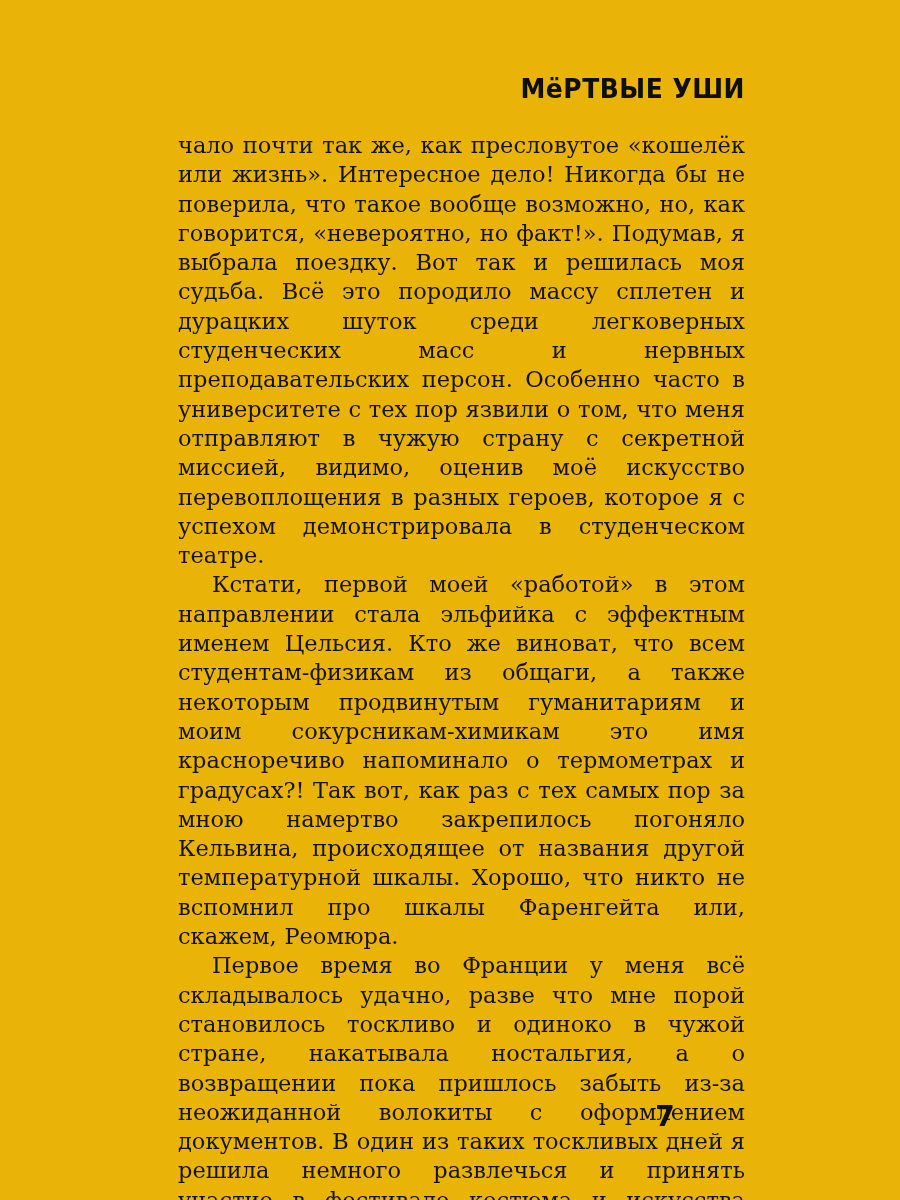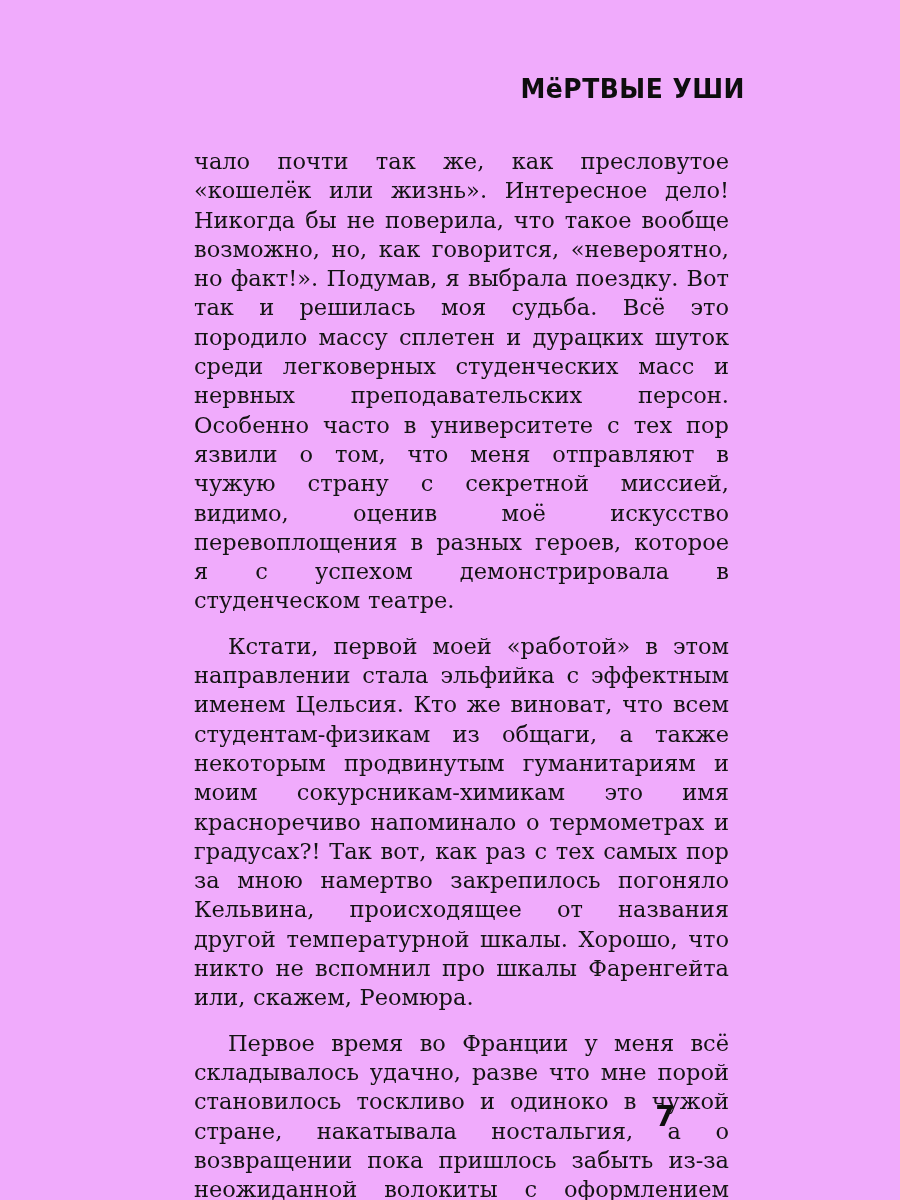--- a/index.html
+++ b/index.html
@@ -11,21 +11,21 @@
     height: 1200px;
     background: #ffffff;
     color: #141414;
     font-family: "DejaVu Serif", "Liberation Serif", serif;
     overflow: hidden;
   }
   .book-page {
     position: relative;
     width: 900px;
     height: 1200px;
-    background: #f0abfc;
+    background: #eab308;
   }
   .running-header {
     position: absolute;
     top: 74px;
     left: 178px;
     width: 567px;
     text-align: right;
     font-family: "DejaVu Sans", "Liberation Sans", sans-serif;
     font-weight: 800;
     font-size: 25px;
@@ -42,21 +42,21 @@
     width: 567px;
     font-size: 22.5px;
     line-height: 29.3px;
     text-align: justify;
     text-align-last: left;
     hyphens: auto;
     -webkit-hyphens: auto;
     word-spacing: 0.5px;
   }
   .page-body p {
-    margin: 16px;
+    margin: 0;
     padding: 0;
   }
   .page-body p.indent {
     text-indent: 34px;
   }
   .page-number {
     position: absolute;
     top: 1100px;
     left: 640px;
     width: 50px;

